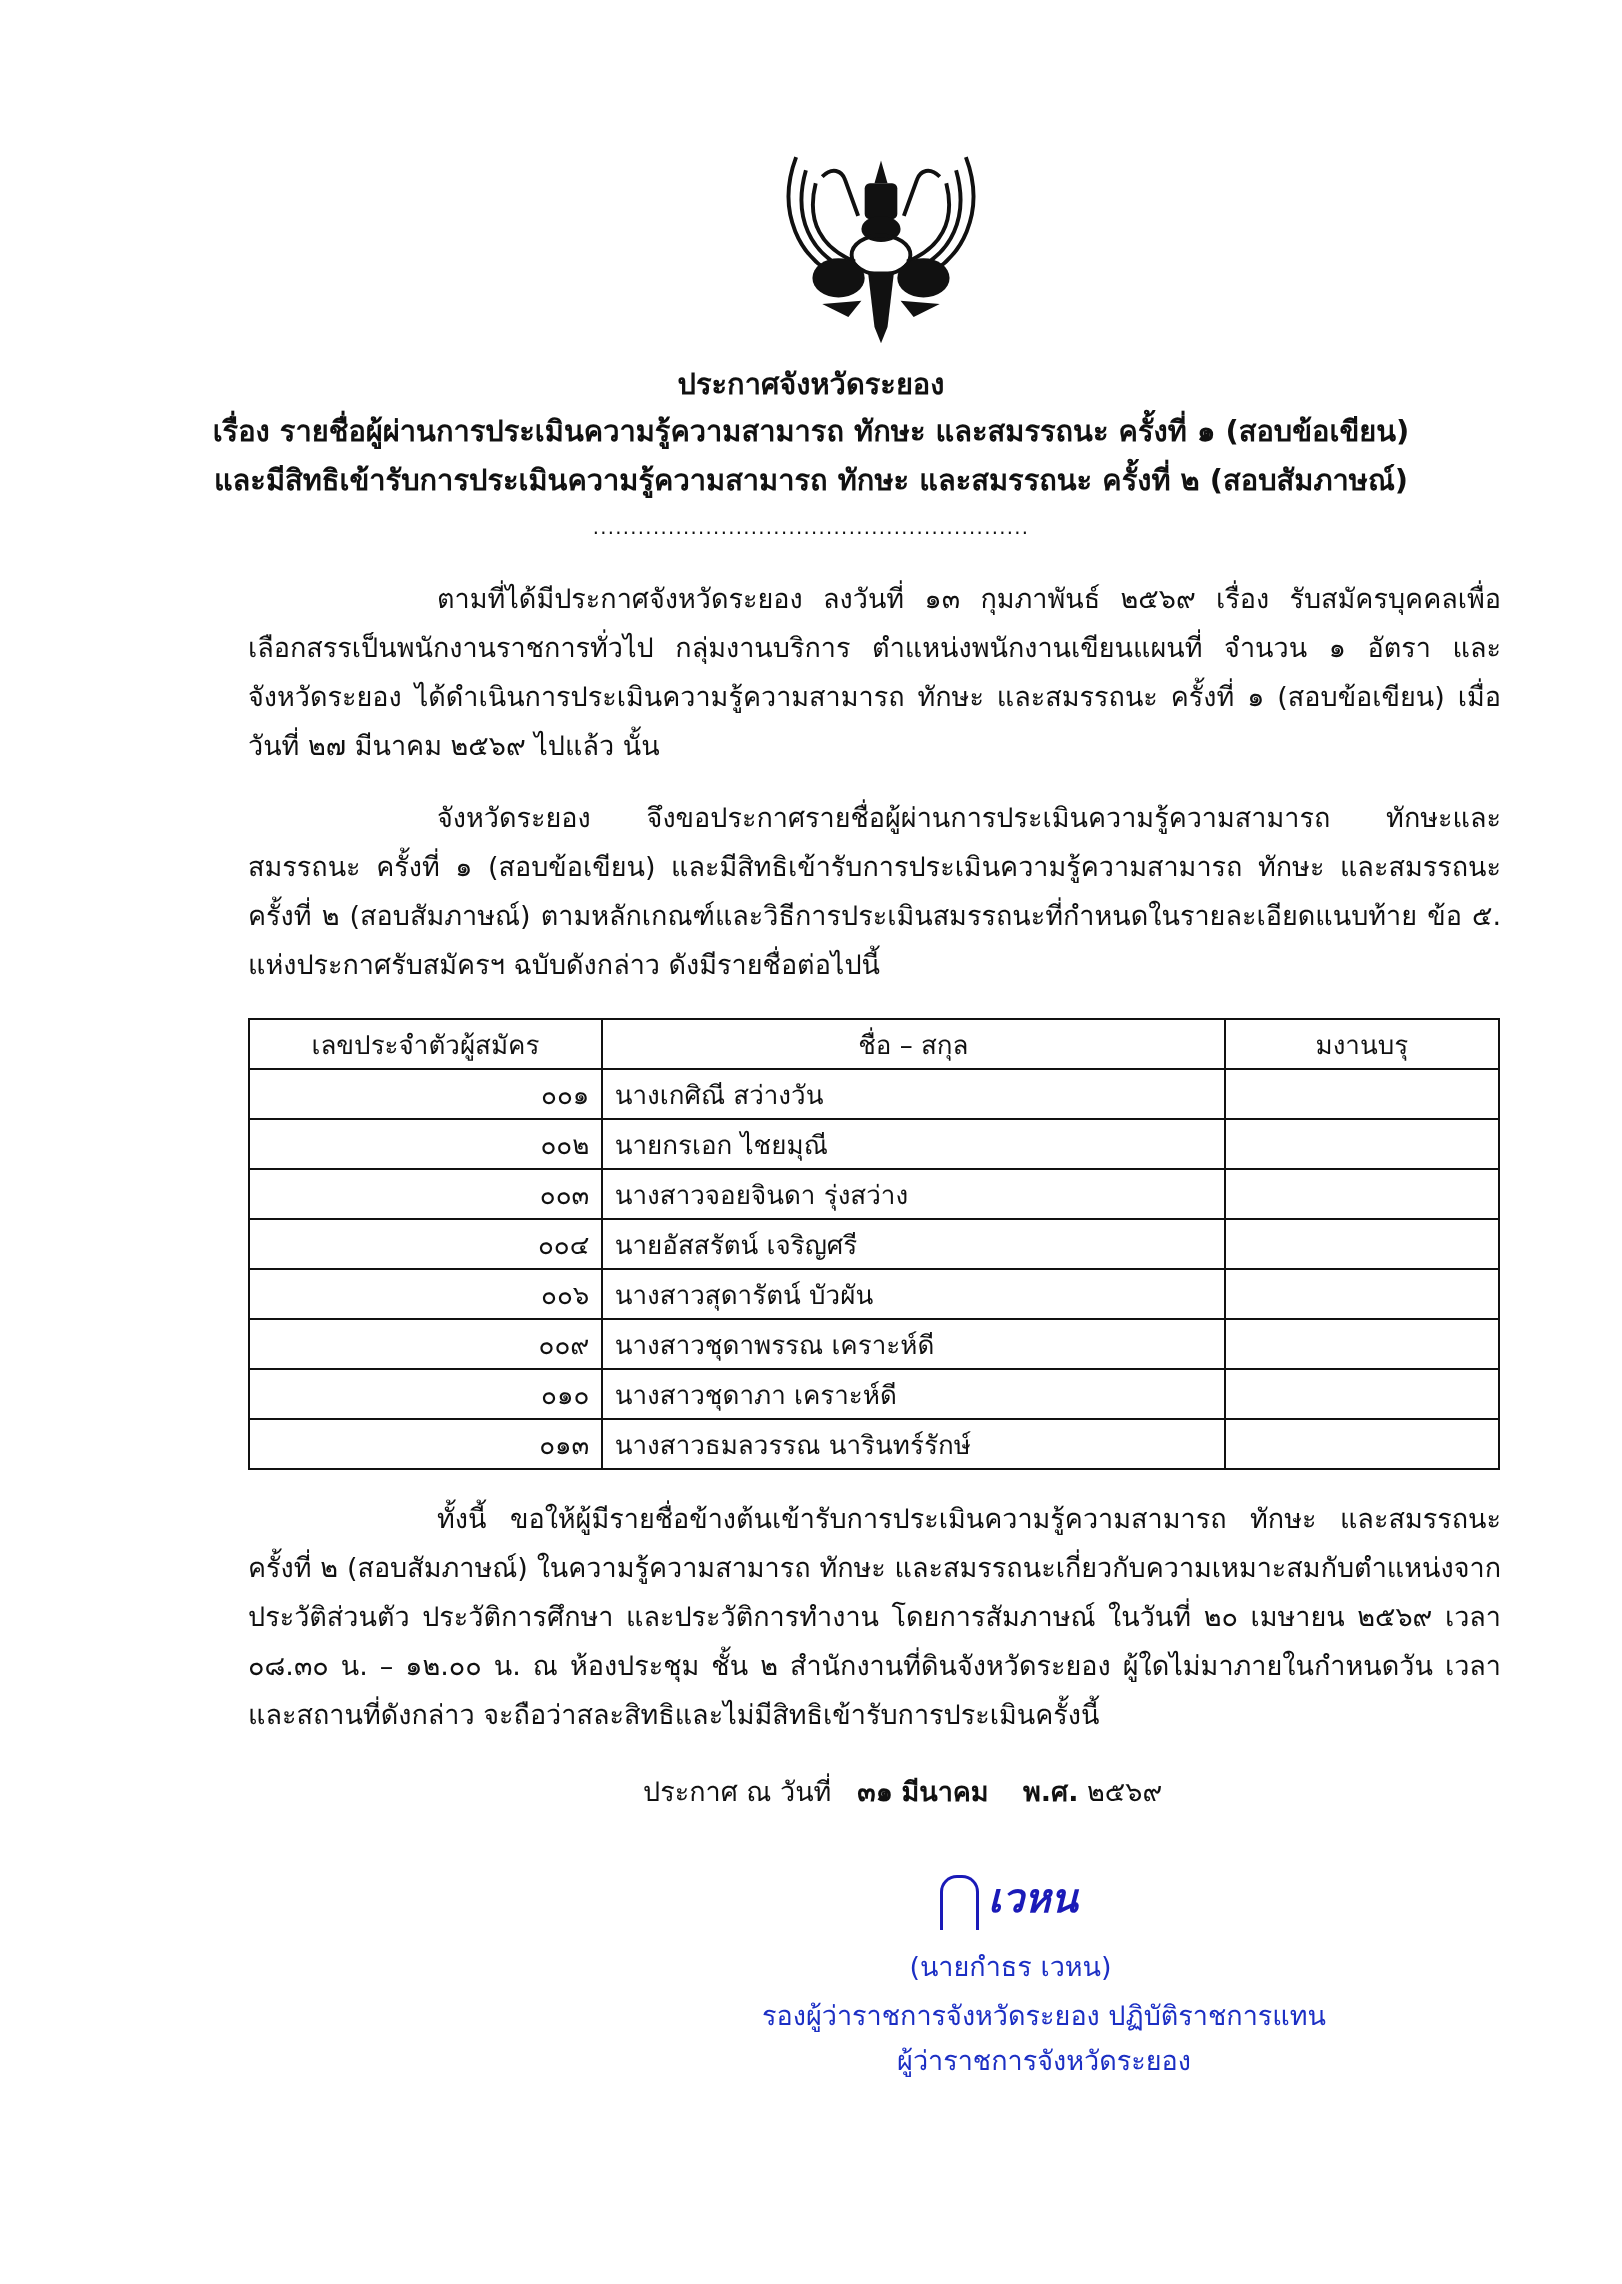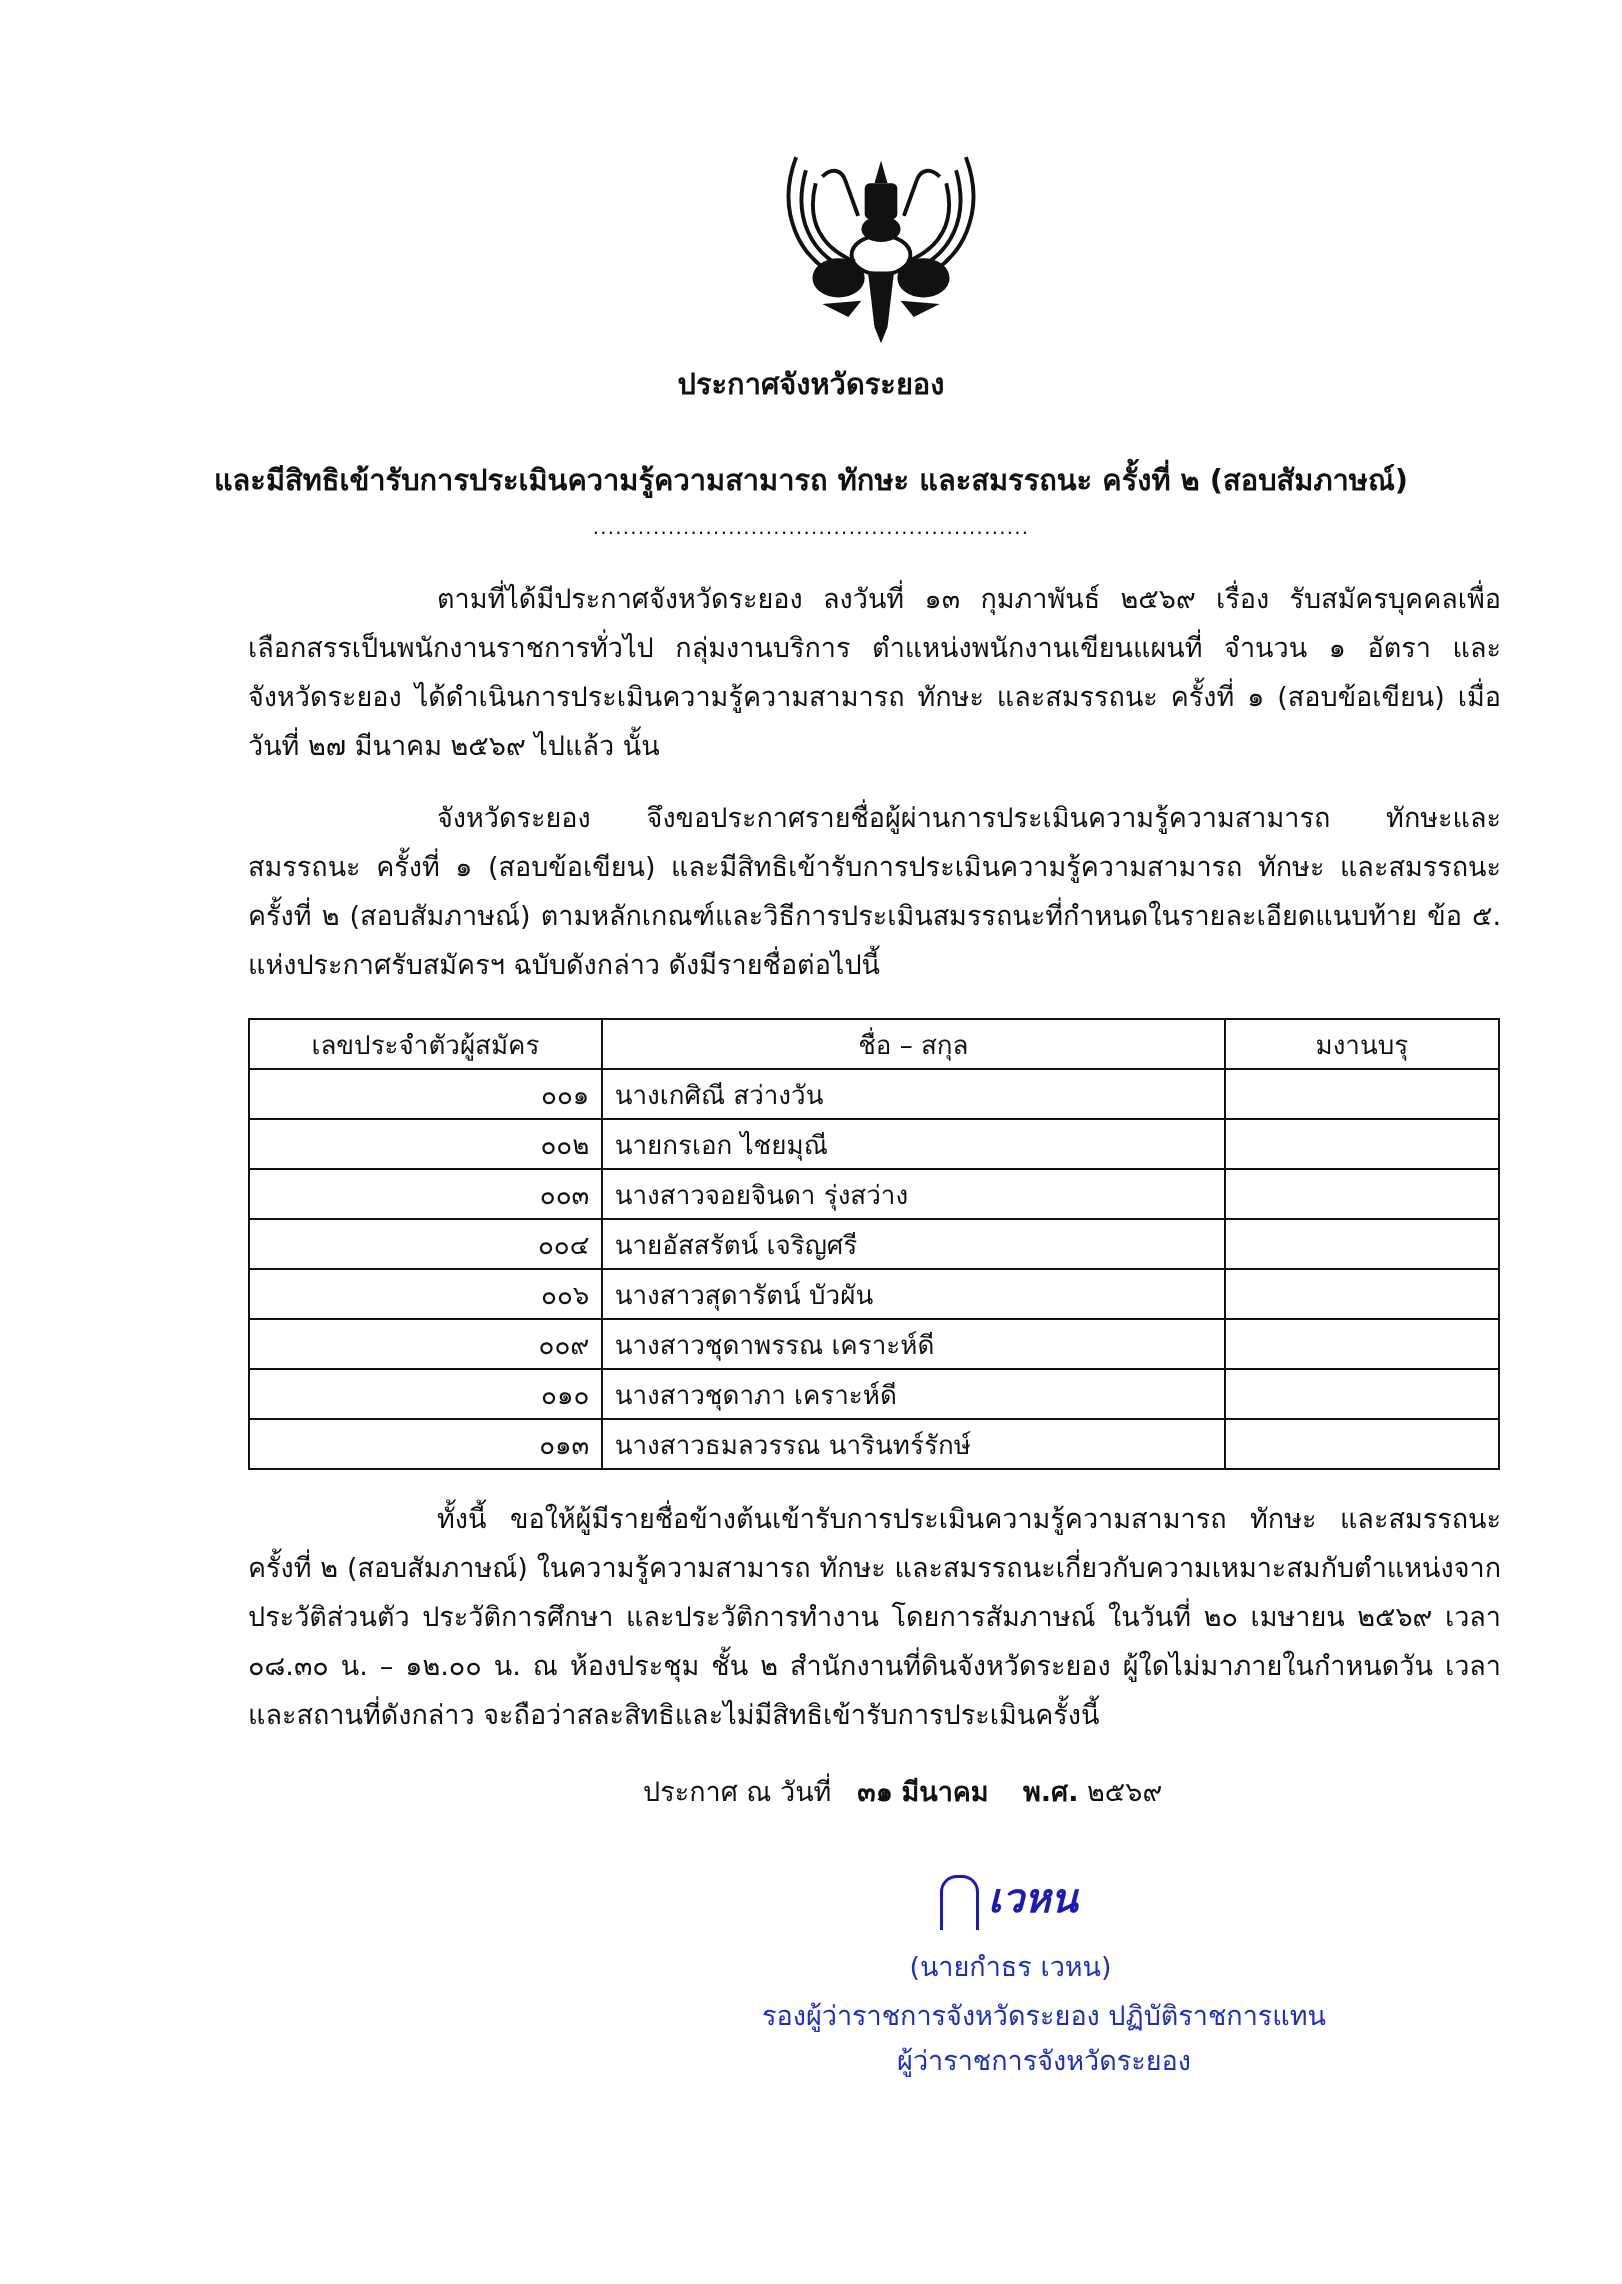--- a/index.html
+++ b/index.html
@@ -60,20 +60,21 @@
     <ellipse cx="170" cy="150" rx="30" ry="20" fill="#111"></ellipse>
     <ellipse cx="170" cy="190" rx="45" ry="30" fill="none" stroke="#111" stroke-width="6"></ellipse>
     <ellipse cx="105" cy="225" rx="40" ry="30" fill="#111"></ellipse>
     <ellipse cx="235" cy="225" rx="40" ry="30" fill="#111"></ellipse>
     <path d="M150 215 L190 215 L180 300 L170 325 L160 300 Z" fill="#111"></path>
     <path d="M80 265 L140 260 L120 285 Z" fill="#111"></path>
     <path d="M260 265 L200 260 L220 285 Z" fill="#111"></path>
   </svg>
 
   <div class="center heading title1">ประกาศจังหวัดระยอง</div>
+  <div class="center heading title2">เรื่อง รายชื่อผู้ผ่านการประเมินความรู้ความสามารถ ทักษะ และสมรรถนะ ครั้งที่ ๑ (สอบข้อเขียน)</div>
   <div class="center heading title3">และมีสิทธิเข้ารับการประเมินความรู้ความสามารถ ทักษะ และสมรรถนะ ครั้งที่ ๒ (สอบสัมภาษณ์)</div>
   <div class="center dots">..........................................................</div>
 
   <div class="para p1"><span class="indent"></span><span>ตามที่ได้มีประกาศจังหวัดระยอง ลงวันที่ ๑๓ กุมภาพันธ์ ๒๕๖๙ เรื่อง รับสมัครบุคคลเพื่อเลือกสรรเป็นพนักงานราชการทั่วไป กลุ่มงานบริการ ตำแหน่งพนักงานเขียนแผนที่ จำนวน ๑ อัตรา และจังหวัดระยอง ได้ดำเนินการประเมินความรู้ความสามารถ ทักษะ และสมรรถนะ ครั้งที่ ๑ (สอบข้อเขียน) เมื่อวันที่ ๒๗ มีนาคม ๒๕๖๙ ไปแล้ว นั้น</span></div>
 
   <div class="para p2"><span class="indent"></span><span>จังหวัดระยอง จึงขอประกาศรายชื่อผู้ผ่านการประเมินความรู้ความสามารถ ทักษะและสมรรถนะ ครั้งที่ ๑ (สอบข้อเขียน) และมีสิทธิเข้ารับการประเมินความรู้ความสามารถ ทักษะ และสมรรถนะครั้งที่ ๒ (สอบสัมภาษณ์) ตามหลักเกณฑ์และวิธีการประเมินสมรรถนะที่กำหนดในรายละเอียดแนบท้าย ข้อ ๕. แห่งประกาศรับสมัครฯ ฉบับดังกล่าว ดังมีรายชื่อต่อไปนี้</span></div>
 
   <table class="list">
     <thead>
       <tr>

